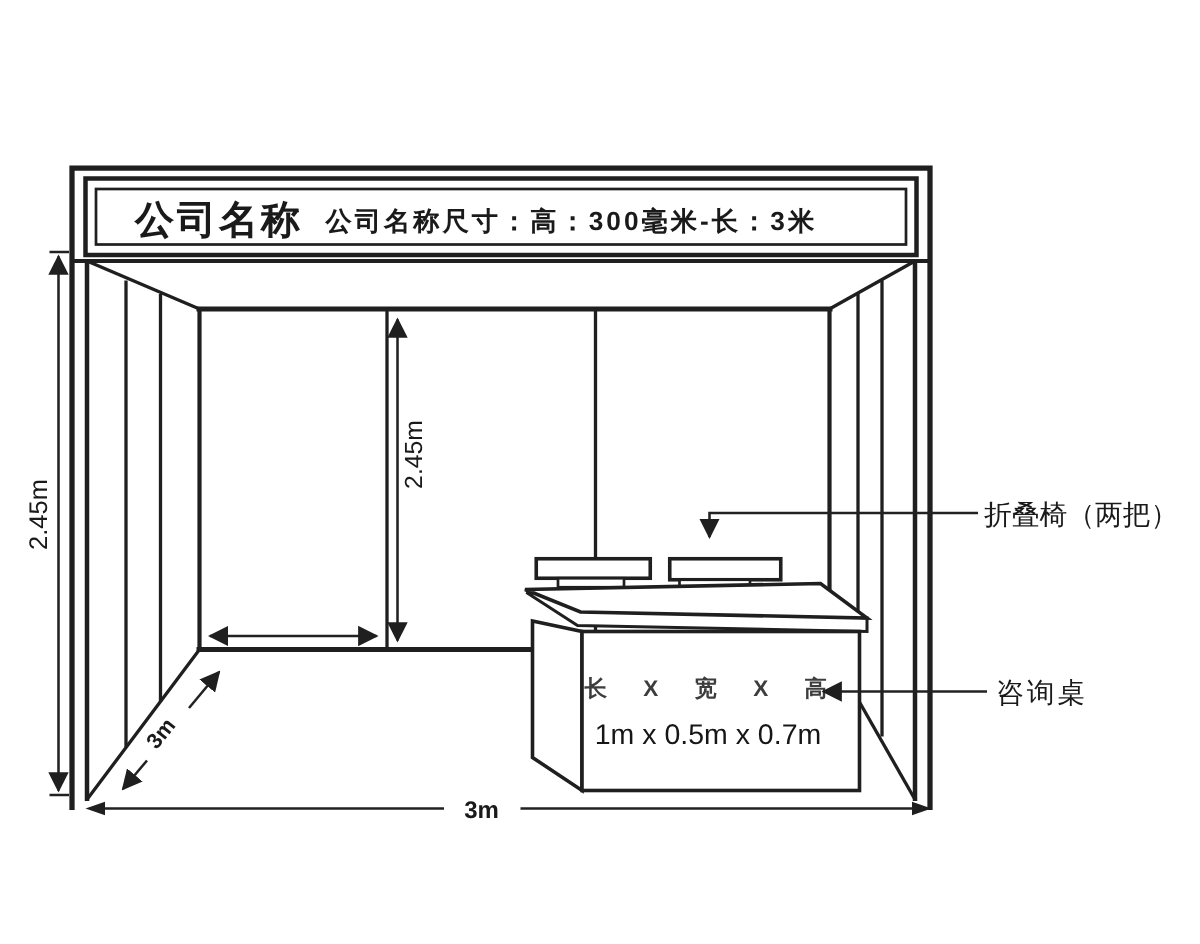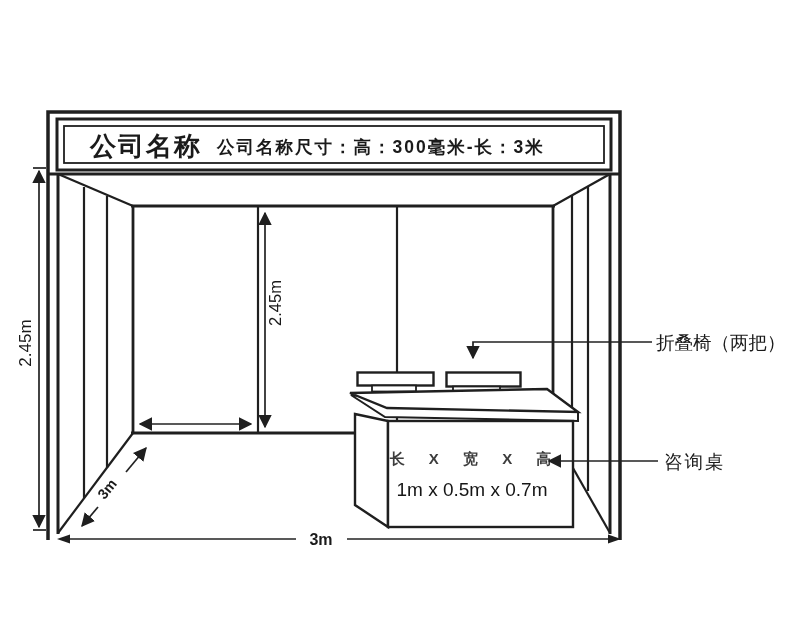--- a/index.html
+++ b/index.html
@@ -1,16 +1,16 @@
 <!DOCTYPE html>
 <html><head>
 <meta charset="utf-8">
 <style>
   html,body{margin:0;padding:0;background:#ffffff;}
-  .stage{width:800px;height:629px;position:relative;background:#ffffff;overflow:hidden;}
+  .stage{width:800px;height:629px;position:relative;background:#ffffff;overflow:hidden;border-radius:18px;}
   svg{display:block;}
   text{font-family:"Liberation Sans","DejaVu Sans",sans-serif;fill:#1a1a1a;}
   .t-banner-main{font-size:26px;font-weight:700;letter-spacing:2px;}
   .t-banner-note{font-size:17.5px;font-weight:700;letter-spacing:2px;}
   .t-dim{font-size:17px;}
   .t-dim-inner{font-size:16.5px;}
   .t-dim-small{font-size:14.5px;font-weight:700;}
   .t-dim-bottom{font-size:16px;font-weight:700;}
   .t-desk-head{font-size:15px;font-weight:700;fill:#3d3d3d;letter-spacing:7px;word-spacing:6px;}
   .t-desk-val{font-size:19px;fill:#161616;}

